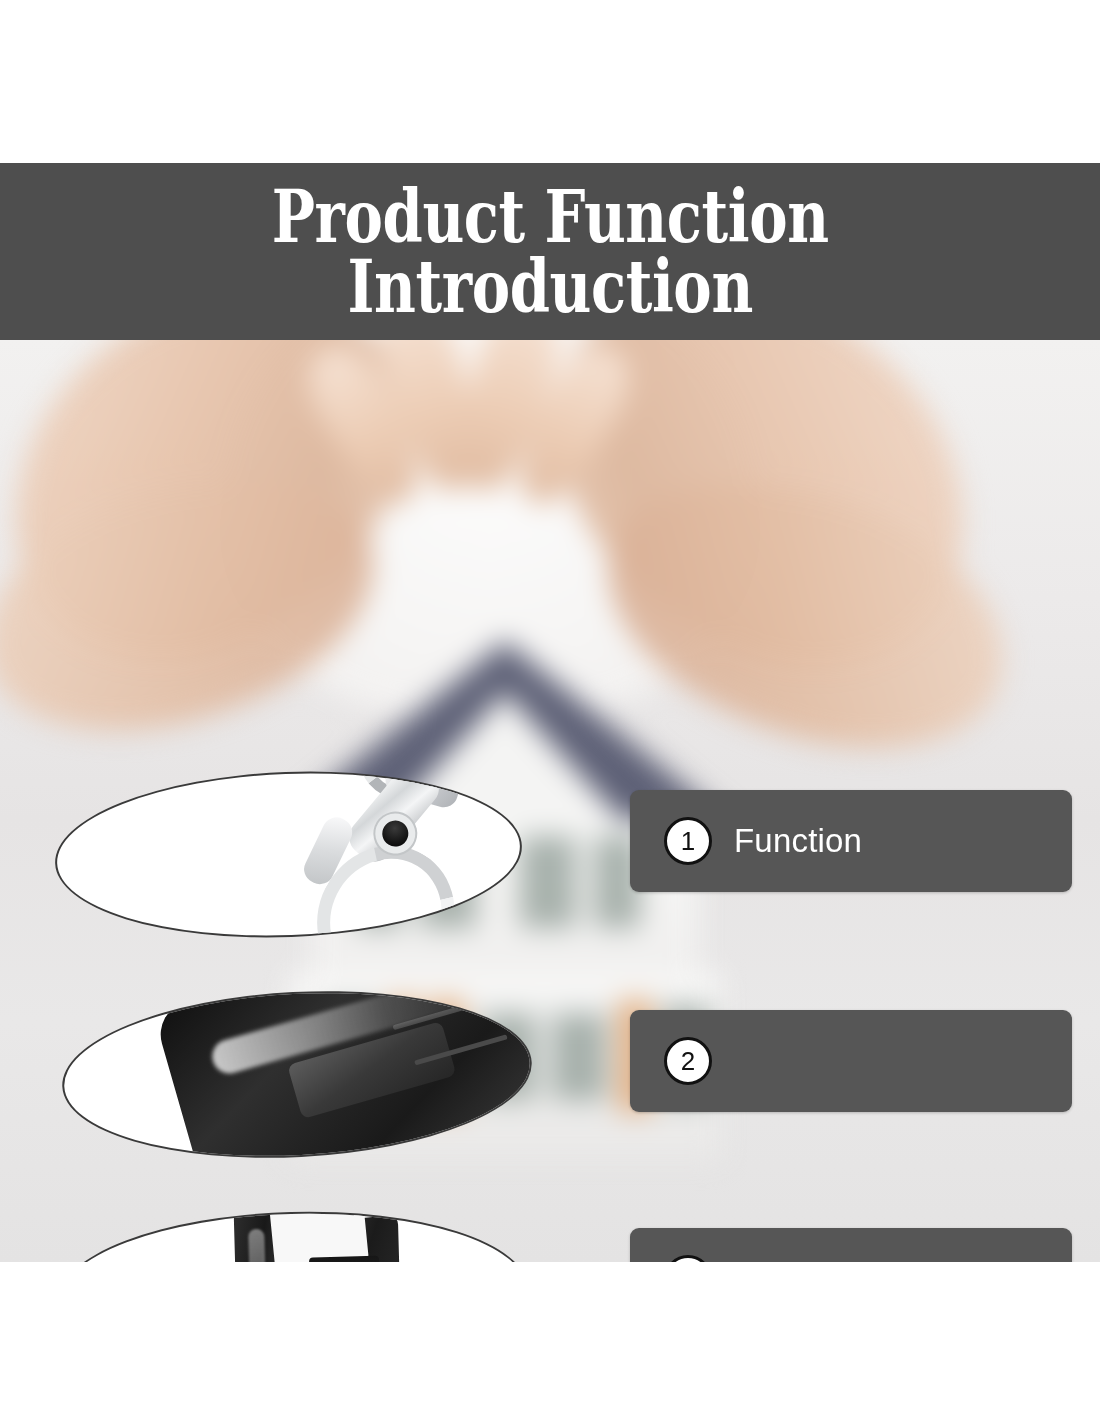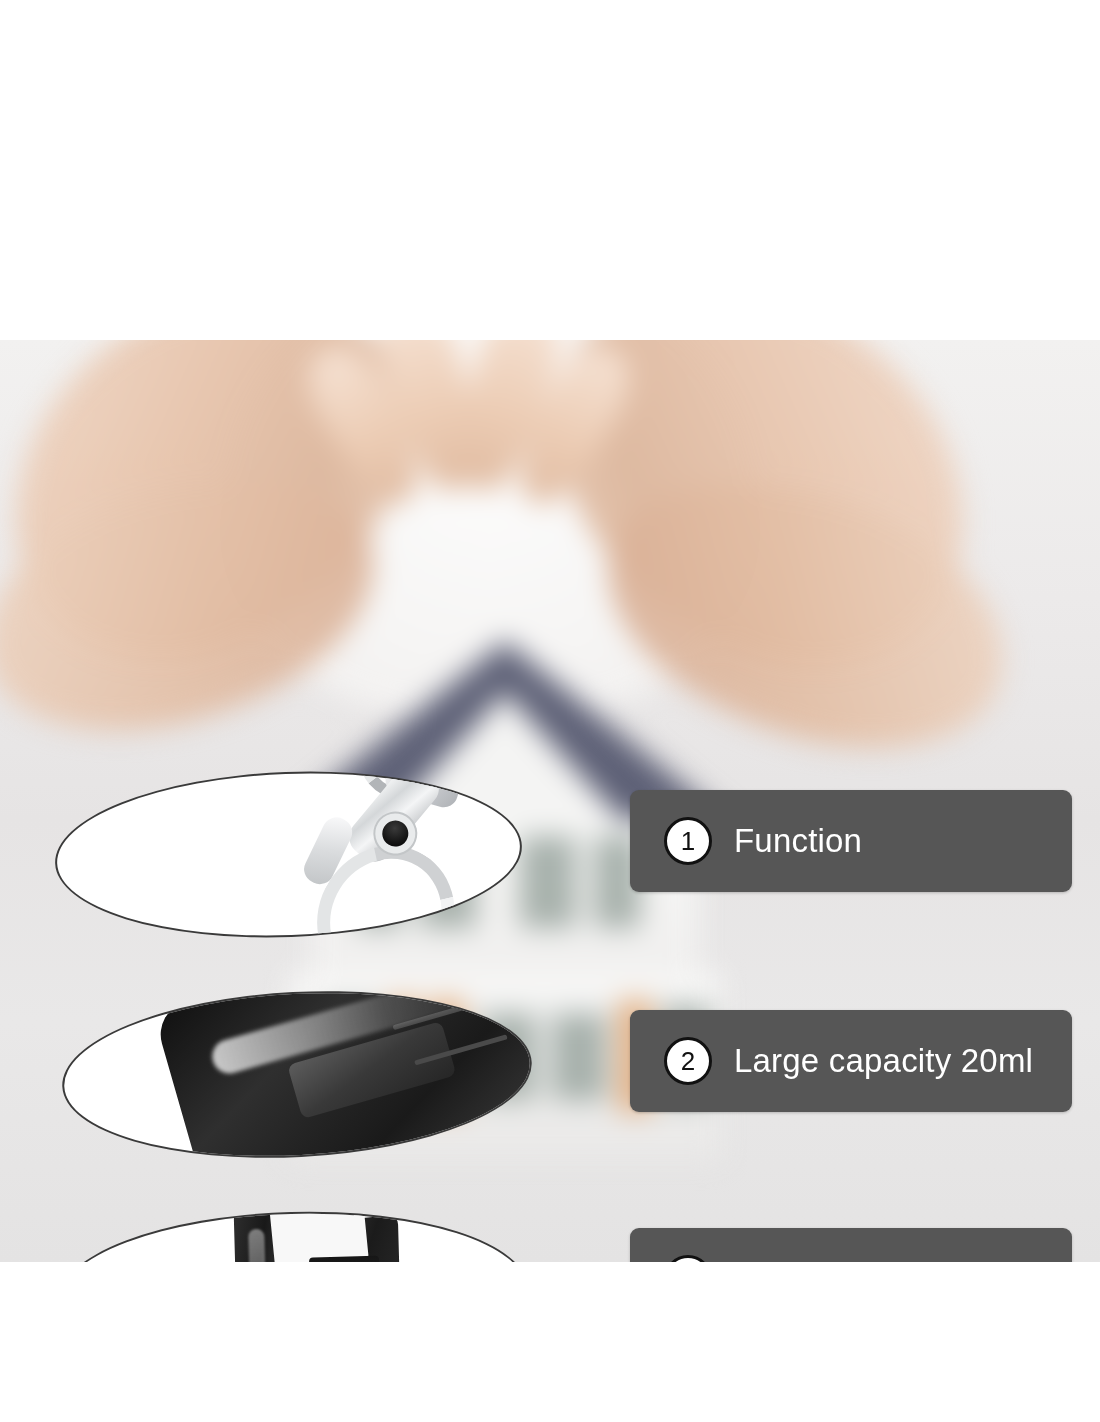--- a/index.html
+++ b/index.html
@@ -284,20 +284,26 @@
   
   .footer-white{
     position:absolute;left:0;top:1262px;width:1100px;height:160px;background:#ffffff;
   }
 </style>
 </head>
 <body>
 
 <div class="page">
 
+  <div class="header">
+    <div class="header-title">
+      <span>Product Function</span>
+      <span class="l2">Introduction</span>
+    </div>
+  </div>
 
   <div class="stage">
 
     <div class="bg-base"></div>
 
     <div class="bg-blur-wrap">
       <div class="blouse"></div>
 
       <div class="hand-l"></div>
       <div class="hand-l2"></div>
@@ -368,21 +374,20 @@
       </div>
     </div>
 
     <div class="label lb1">
       <div class="num">1</div>
       <div class="ltext">Function</div>
     </div>
 
     <div class="label lb2">
       <div class="num">2</div>
-      <div class="ltext">Large capacity 20ml</div>
     </div>
 
     <div class="label lb3">
       <div class="num">3</div>
       <div class="ltext">Press type nozzle</div>
     </div>
 
   </div>
 
   <div class="footer-white"></div>

